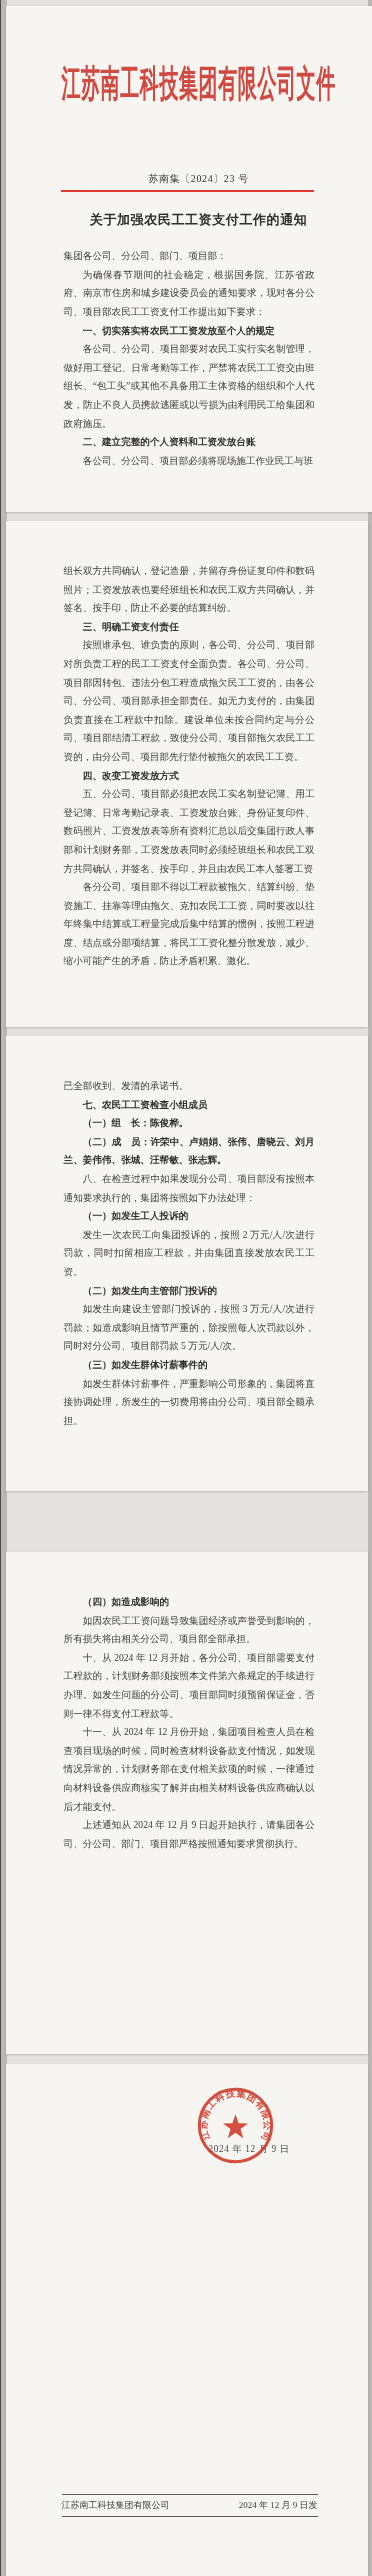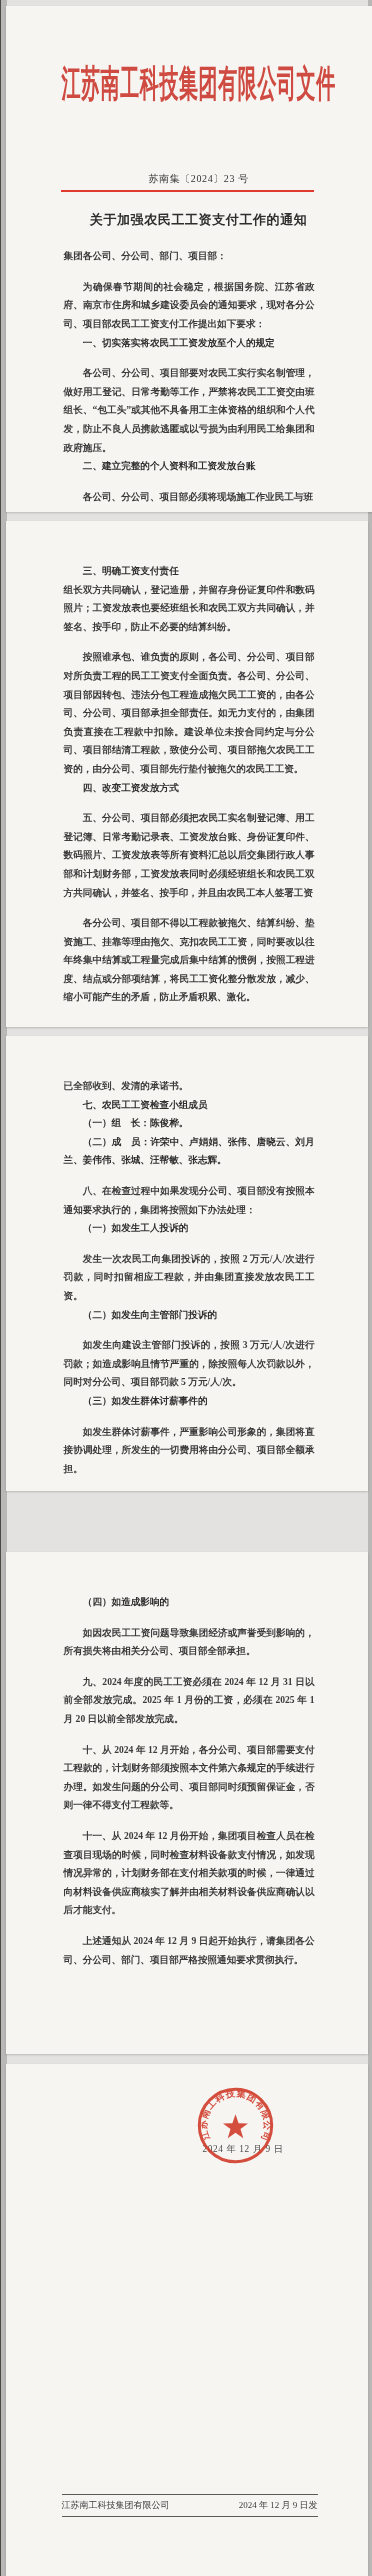--- a/index.html
+++ b/index.html
@@ -48,31 +48,31 @@
     letter-spacing:0.6px;
   }
   .flow{
     position:absolute;left:58px;width:251px;
     font-size:9.6px;line-height:18.6px;
     text-align:justify;
   }
   #page1 .flow{top:241px;}
   #page2 .flow{top:562px; top:41px;}
   #page2 .flow,#page3 .flow,#page4 .flow{top:41px;}
-  .blk{margin:0;padding:0;text-align:justify;font-weight:bold;}
-  .para{text-indent:2em;margin-top:12px;}
+  .blk{margin:0;padding:0;text-align:justify;}
+  .para{text-indent:2em;}
   .cont{text-indent:0;}
   .salutation{text-indent:0;}
   .heading{text-indent:2em;font-weight:bold;color:#2f2f2f;}
 
   
   .seal-date{
     position:absolute;left:191px;top:79px;width:93px;
     font-size:9.3px;color:#4c4c4c;letter-spacing:0.6px;
-    z-index:2;text-align:center;
+    z-index:2;text-align:right;
   }
   .seal{
     position:absolute;left:190px;top:22px;width:79px;height:79px;
     z-index:3;opacity:.88;
   }
   
   .footer{
     position:absolute;left:56px;top:430px;width:256px;
     border-top:1.2px solid #5c5c57;
     border-bottom:1.2px solid #5c5c57;
@@ -97,22 +97,22 @@
       <p class="blk para">为确保春节期间的社会稳定，根据国务院、江苏省政府、南京市住房和城乡建设委员会的通知要求，现对各分公司、项目部农民工工资支付工作提出如下要求：</p>
       <p class="blk heading">一、切实落实将农民工工资发放至个人的规定</p>
       <p class="blk para">各公司、分公司、项目部要对农民工实行实名制管理，做好用工登记、日常考勤等工作，严禁将农民工工资交由班组长、“包工头”或其他不具备用工主体资格的组织和个人代发，防止不良人员携款逃匿或以亏损为由利用民工给集团和政府施压。</p>
       <p class="blk heading">二、建立完整的个人资料和工资发放台账</p>
       <p class="blk para">各公司、分公司、项目部必须将现场施工作业民工与班</p>
     </div>
 </div>
 
 <div class="page" id="page2">
   <div class="flow">
+      <p class="blk cont">组长双方共同确认，登记造册，并留存身份证复印件和数码照片；工资发放表也要经班组长和农民工双方共同确认，并签名、按手印，防止不必要的结算纠纷。</p>
       <p class="blk heading">三、明确工资支付责任</p>
-      <p class="blk cont">组长双方共同确认，登记造册，并留存身份证复印件和数码照片；工资发放表也要经班组长和农民工双方共同确认，并签名、按手印，防止不必要的结算纠纷。</p>
       <p class="blk para">按照谁承包、谁负责的原则，各公司、分公司、项目部对所负责工程的民工工资支付全面负责。各公司、分公司、项目部因转包、违法分包工程造成拖欠民工工资的，由各公司、分公司、项目部承担全部责任。如无力支付的，由集团负责直接在工程款中扣除。建设单位未按合同约定与分公司、项目部结清工程款，致使分公司、项目部拖欠农民工工资的，由分公司、项目部先行垫付被拖欠的农民工工资。</p>
       <p class="blk heading">四、改变工资发放方式</p>
       <p class="blk para">五、分公司、项目部必须把农民工实名制登记簿、用工登记簿、日常考勤记录表、工资发放台账、身份证复印件、数码照片、工资发放表等所有资料汇总以后交集团行政人事部和计划财务部，工资发放表同时必须经班组长和农民工双方共同确认，并签名、按手印，并且由农民工本人签署工资</p>
       <p class="blk para">各分公司、项目部不得以工程款被拖欠、结算纠纷、垫资施工、挂靠等理由拖欠、克扣农民工工资，同时要改以往年终集中结算或工程量完成后集中结算的惯例，按照工程进度、结点或分部项结算，将民工工资化整分散发放，减少、缩小可能产生的矛盾，防止矛盾积累、激化。</p>
     </div>
 </div>
 
 <div class="page" id="page3">
   <div class="flow">
       <p class="blk cont">已全部收到、发清的承诺书。</p>
@@ -126,21 +126,20 @@
       <p class="blk para">如发生向建设主管部门投诉的，按照 3 万元/人/次进行罚款；如造成影响且情节严重的，除按照每人次罚款以外，同时对分公司、项目部罚款 5 万元/人/次。</p>
       <p class="blk heading">（三）如发生群体讨薪事件的</p>
       <p class="blk para">如发生群体讨薪事件，严重影响公司形象的，集团将直接协调处理，所发生的一切费用将由分公司、项目部全额承担。</p>
     </div>
 </div>
 
 <div class="page" id="page4">
   <div class="flow">
       <p class="blk heading">（四）如造成影响的</p>
       <p class="blk para">如因农民工工资问题导致集团经济或声誉受到影响的，所有损失将由相关分公司、项目部全部承担。</p>
-      <p class="blk para">九、2024 年度的民工工资必须在 2024 年 12 月 31 日以前全部发放完成。2025 年 1 月份的工资，必须在 2025 年 1 月 20 日以前全部发放完成。</p>
       <p class="blk para">十、从 2024 年 12 月开始，各分公司、项目部需要支付工程款的，计划财务部须按照本文件第六条规定的手续进行办理。如发生问题的分公司、项目部同时须预留保证金，否则一律不得支付工程款等。</p>
       <p class="blk para">十一、从 2024 年 12 月份开始，集团项目检查人员在检查项目现场的时候，同时检查材料设备款支付情况，如发现情况异常的，计划财务部在支付相关款项的时候，一律通过向材料设备供应商核实了解并由相关材料设备供应商确认以后才能支付。</p>
       <p class="blk para">上述通知从 2024 年 12 月 9 日起开始执行，请集团各公司、分公司、部门、项目部严格按照通知要求贯彻执行。</p>
     </div>
 </div>
 
 <div class="page" id="page5">
   <div class="seal-date">2024 年 12 月 9 日</div>
   <svg class="seal" viewBox="0 0 120 120">
     <defs>

